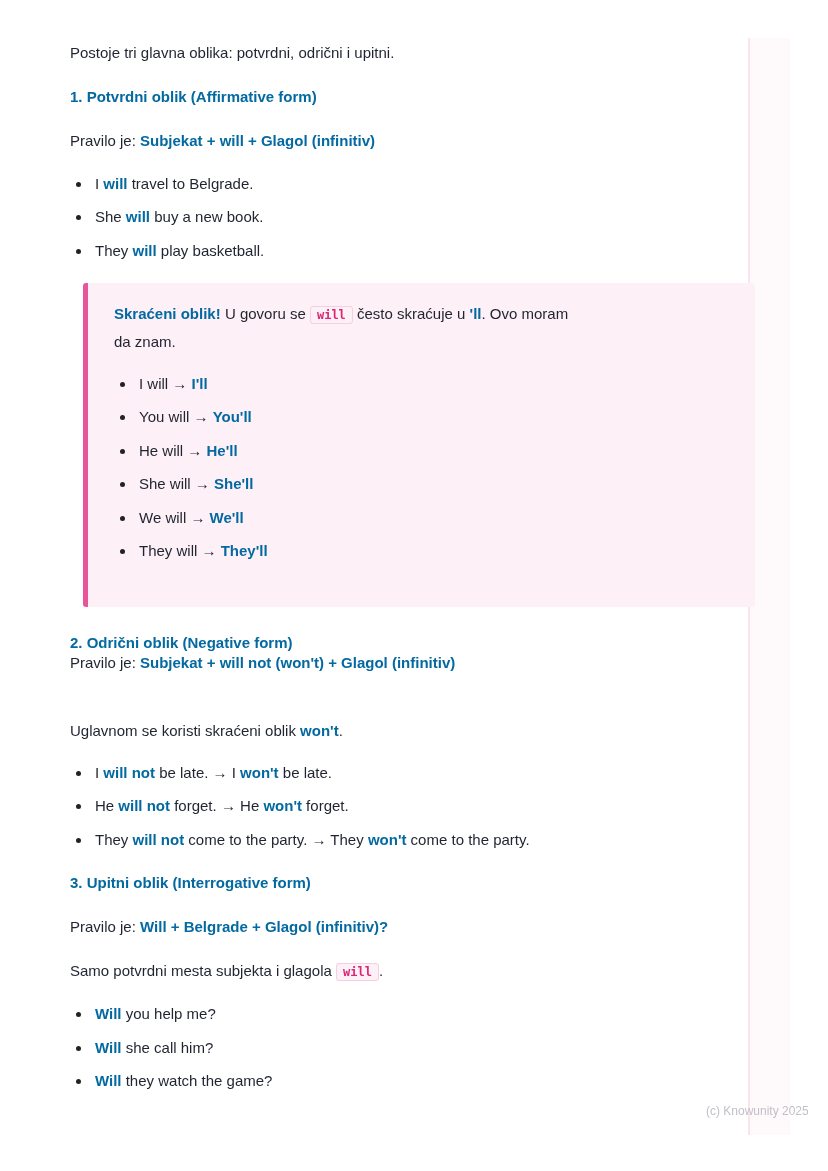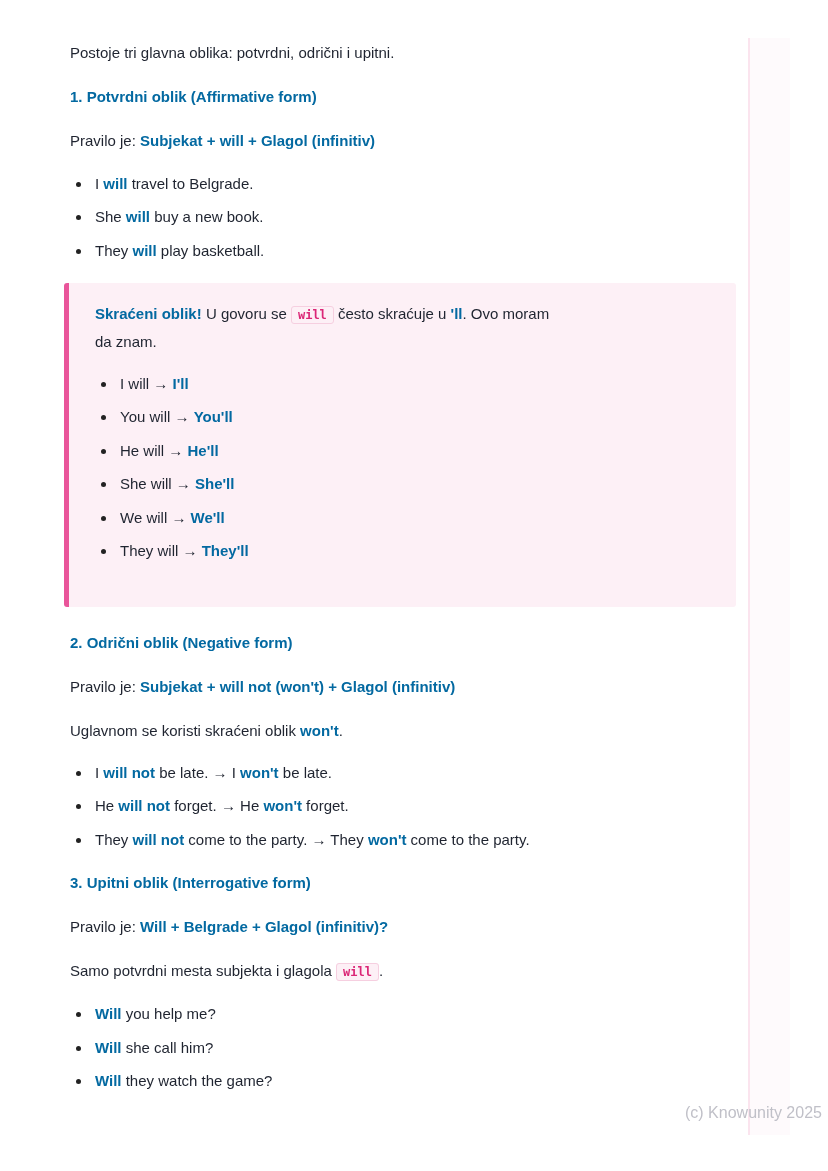--- a/index.html
+++ b/index.html
@@ -16,29 +16,29 @@
     content:""; position:absolute; left:-19px; top:9px;
     width:5px; height:5px; border-radius:50%; background:#222;
   }
   .code {
     font-family: "DejaVu Sans Mono", "Liberation Mono", monospace;
     font-size:12px; color:#db2777; background:#fdf0f6;
     border:1px solid #f6cfe0; border-radius:3px; padding:1px 6px;
     font-weight:700;
   }
   .callout {
-    position:absolute; left:64px; top:283px; width:672px; height:324px;
+    position:absolute; left:83px; top:283px; width:672px; height:324px;
     background:#fdf0f6; border-left:5px solid #e9559a; border-radius:3px;
     box-sizing:border-box;
   }
   .callout .line { left:26px; }
   .callout .bullet-item { left:51px;margin-top:16px; }
   .strip-line { position:absolute; left:748px; top:38px; width:2px; height:1097px; background:#fbe4ee; }
   .strip-band { position:absolute; left:750px; top:38px; width:40px; height:1097px; background:#fefafc; }
-  .footer { position:absolute; left:685px; top:1104px; font-size:16px; color:#c0c0c8; white-space:nowrap; }
+  .footer { position:absolute; left:706px; top:1104px; font-size:12px; color:#c0c0c8; white-space:nowrap; }
   em { font-style:italic; }
 </style>
 </head>
 <body>
 
 <div class="strip-band"></div>
 <div class="strip-line"></div>
 
 <div class="page">
   <div class="line" style="top:42px">Postoje tri glavna oblika: potvrdni, odrični i upitni.</div>
@@ -57,21 +57,21 @@
   <div class="bullet-item" style="top:74px"><span>I will → </span><b>I'll</b></div>
   <div class="bullet-item" style="top:107px"><span>You will → </span><b>You'll</b></div>
   <div class="bullet-item" style="top:141px"><span>He will → </span><b>He'll</b></div>
   <div class="bullet-item" style="top:174px"><span>She will → </span><b>She'll</b></div>
   <div class="bullet-item" style="top:208px"><span>We will → </span><b>We'll</b></div>
   <div class="bullet-item" style="top:241px"><span>They will → </span><b>They'll</b></div>
 </div>
 
 <div class="page">
   <div class="line" style="top:632px"><b>2. Odrični oblik (Negative form)</b></div>
-  <div class="line" style="top:676px"><span>Pravilo je: </span><b>Subjekat + will not (won't) + Glagol (infinitiv)</b></div>
+  <div class="line" style="top:652px"><span>Pravilo je: </span><b>Subjekat + will not (won't) + Glagol (infinitiv)</b></div>
   <div class="line" style="top:720px"><span>Uglavnom se koristi skraćeni oblik </span><b>won't</b><span>.</span></div>
 
   <div class="bullet-item" style="top:762px"><span>I </span><b>will not</b><span> be late. → I </span><b>won't</b><span> be late.</span></div>
   <div class="bullet-item" style="top:795px"><span>He </span><b>will not</b><span> forget. → He </span><b>won't</b><span> forget.</span></div>
   <div class="bullet-item" style="top:829px"><span>They </span><b>will not</b><span> come to the party. → They </span><b>won't</b><span> come to the party.</span></div>
 
   <div class="line" style="top:872px"><b>3. Upitni oblik (Interrogative form)</b></div>
   <div class="line" style="top:916px"><span>Pravilo je: </span><b>Will + Belgrade + Glagol (infinitiv)?</b></div>
   <div class="line" style="top:960px"><span>Samo potvrdni mesta subjekta i glagola </span><span class="code">will</span><span>.</span></div>
 

